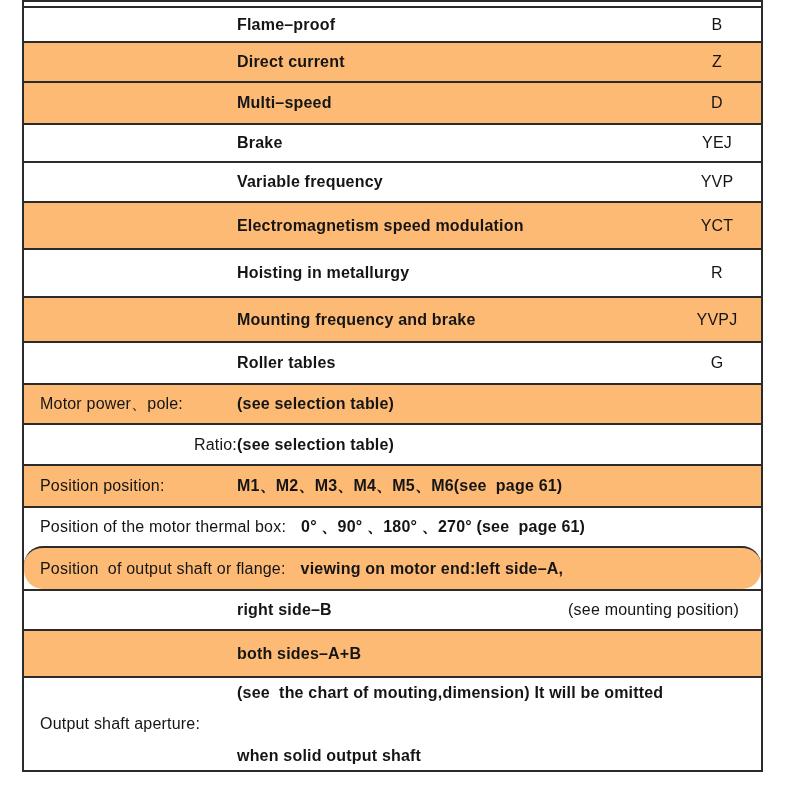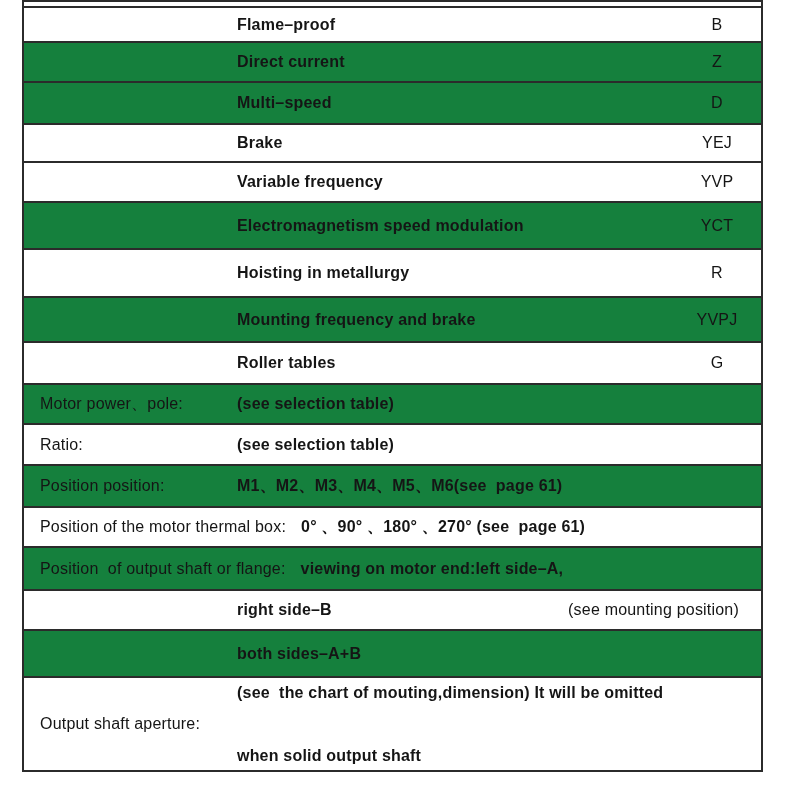--- a/index.html
+++ b/index.html
@@ -3,24 +3,24 @@
 <meta charset="utf-8">
 <style>
   html,body{margin:0;padding:0;width:790px;height:788px;background:#ffffff;overflow:hidden;}
   body{font-family:"Liberation Sans","DejaVu Sans",sans-serif;font-size:16px;color:#151515;letter-spacing:0.2px;}
   .spec-table{
     position:absolute;left:22px;top:0;width:741px;box-sizing:border-box;
     border-left:2px solid #2b2b2b;border-right:2px solid #2b2b2b;border-bottom:2px solid #2b2b2b;
     background:#ffffff;
   }
   .row{display:flex;align-items:center;border-top:2px solid #2b2b2b;background:#ffffff;box-sizing:content-box;}
-  .row.alt{background:#15803d;align-items:center;}
+  .row.alt{background:#fdba74;align-items:center;}
   .sliver{height:4px;}
-  .h33{height:33px;} .h36{height:36px;} .h38{height:38px;} .h39{height:39px;}
-  .h40{height:40px;} .h41{height:41px;} .h43{height:43px;} .h45{height:45px;}
+  .h33{height:33px;} .h36{height:36px;} .h38{height:38px;} .h39{height:39px;text-align:right;}
+  .h40{height:40px;} .h41{height:41px;border-radius:19px;} .h43{height:43px;} .h45{height:45px;}
   .h46{height:46px;} .h92{height:92px;}
   .lbl{flex:0 0 213px;box-sizing:border-box;padding-left:16px;white-space:pre;}
   .row.inline .lbl{flex:0 0 auto;}
   .row.inline .val{margin-left:15px;}
   .mid{flex:1 1 auto;display:flex;justify-content:space-between;align-items:center;min-width:0;}
   .val{white-space:pre;font-weight:bold;}
   .stack span{display:block;white-space:pre;}
   .stack{line-height:1.32;}
   .note{white-space:pre;padding-right:22px;}
   .note:empty{padding:0;}

